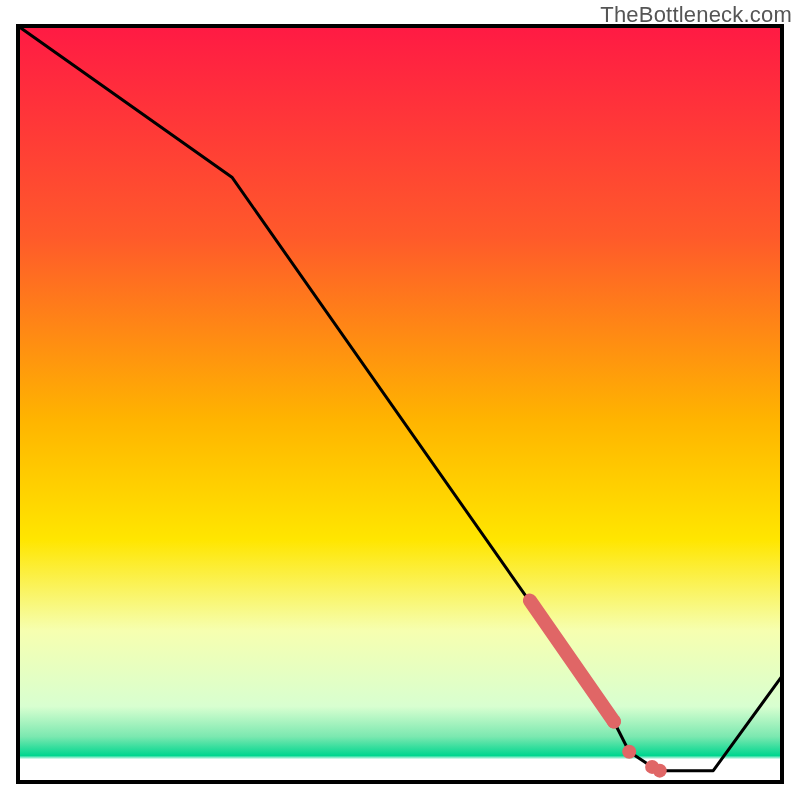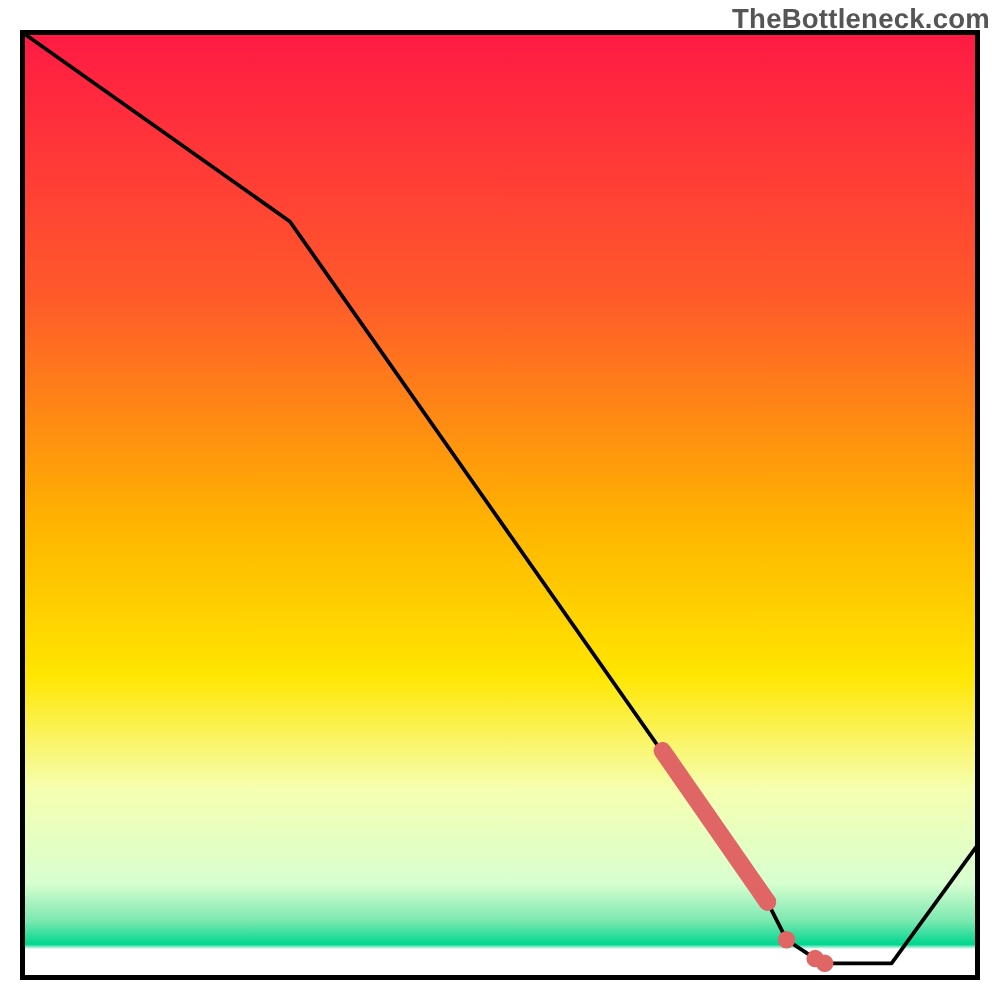--- a/index.html
+++ b/index.html
@@ -10,21 +10,21 @@
     overflow: hidden;
     background: #fff;
     font-family: Arial, Helvetica, sans-serif;
   }
   .watermark {
     position: absolute;
     top: 2px;
     right: 8px;
     color: #555;
     font-size: 22px;
-    font-weight: 700;
+    font-weight: 400;
     letter-spacing: 0.2px;
     z-index: 10;
   }
   .frame {
     position: absolute;
     left: 0;
     top: 0;
     width: 800px;
     height: 800px;
   }

